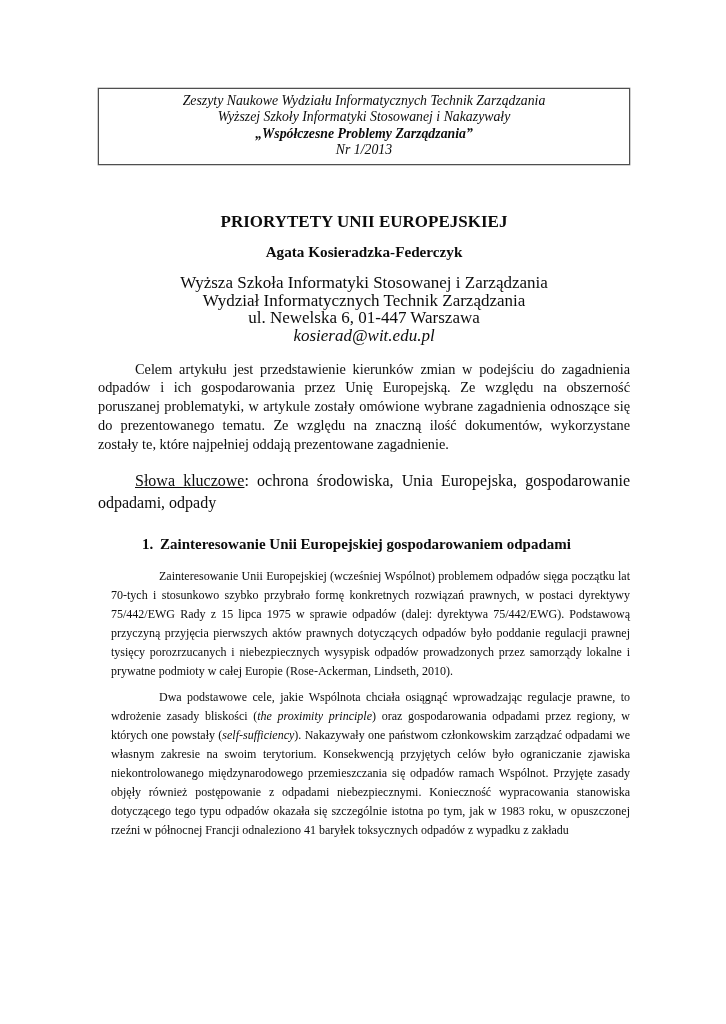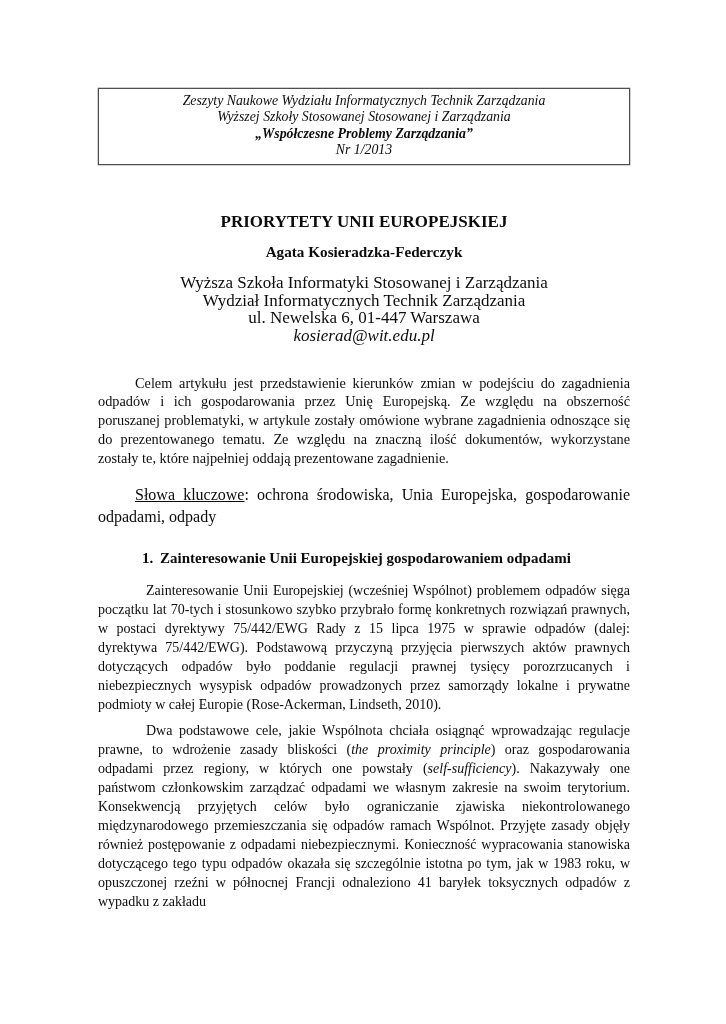--- a/index.html
+++ b/index.html
@@ -46,21 +46,21 @@
   }
   .affiliation {
     margin-top: 13px;
     text-align: center;
     font-size: 17px;
     line-height: 17.6px;
     font-style: normal;
   }
   .affil-email { font-style: italic; }
   .abstract {
-    margin-top: 29px;
+    margin-top: 15px;
     font-size: 14.3px;
     line-height: 18.8px;
     text-align: justify;
     text-indent: 37px;
   }
   .keywords {
     margin-top: 17px;
     font-size: 16px;
     line-height: 22px;
     text-align: justify;
@@ -69,38 +69,39 @@
   .kw-label { text-decoration: underline; }
   .section-heading {
     margin-top: 21px;
     font-weight: bold;
     font-size: 15px;
     line-height: 18px;
     padding-left: 44px;
   }
   .sec-num { display: inline-block; width: 18px; }
   .body-para {
-    font-size: 14px;
+    font-size: 12px;
     line-height: 19px;
     text-align: justify;
     text-indent: 48px;
+    margin-left: 13px;
   }
   .p1 { margin-top: 14px; }
   .p2 { margin-top: 7px; }
   .it { font-style: italic; }
 </style>
 </head>
 <body>
 
 <div class="page">
   <div class="col">
 
     <div class="journal-box">
       <div>Zeszyty Naukowe Wydziału Informatycznych Technik Zarządzania</div>
-      <div>Wyższej Szkoły Stosowanej Stosowanej i Zarządzania</div>
+      <div>Wyższej Szkoły Informatyki Stosowanej i Nakazywały</div>
       <div class="jb-bold">„Współczesne Problemy Zarządzania”</div>
       <div>Nr 1/2013</div>
     </div>
 
     <div class="article-title">
       <div>PRIORYTETY UNII EUROPEJSKIEJ</div>
     </div>
 
     <div class="author-name">Agata Kosieradzka-Federczyk</div>
 

